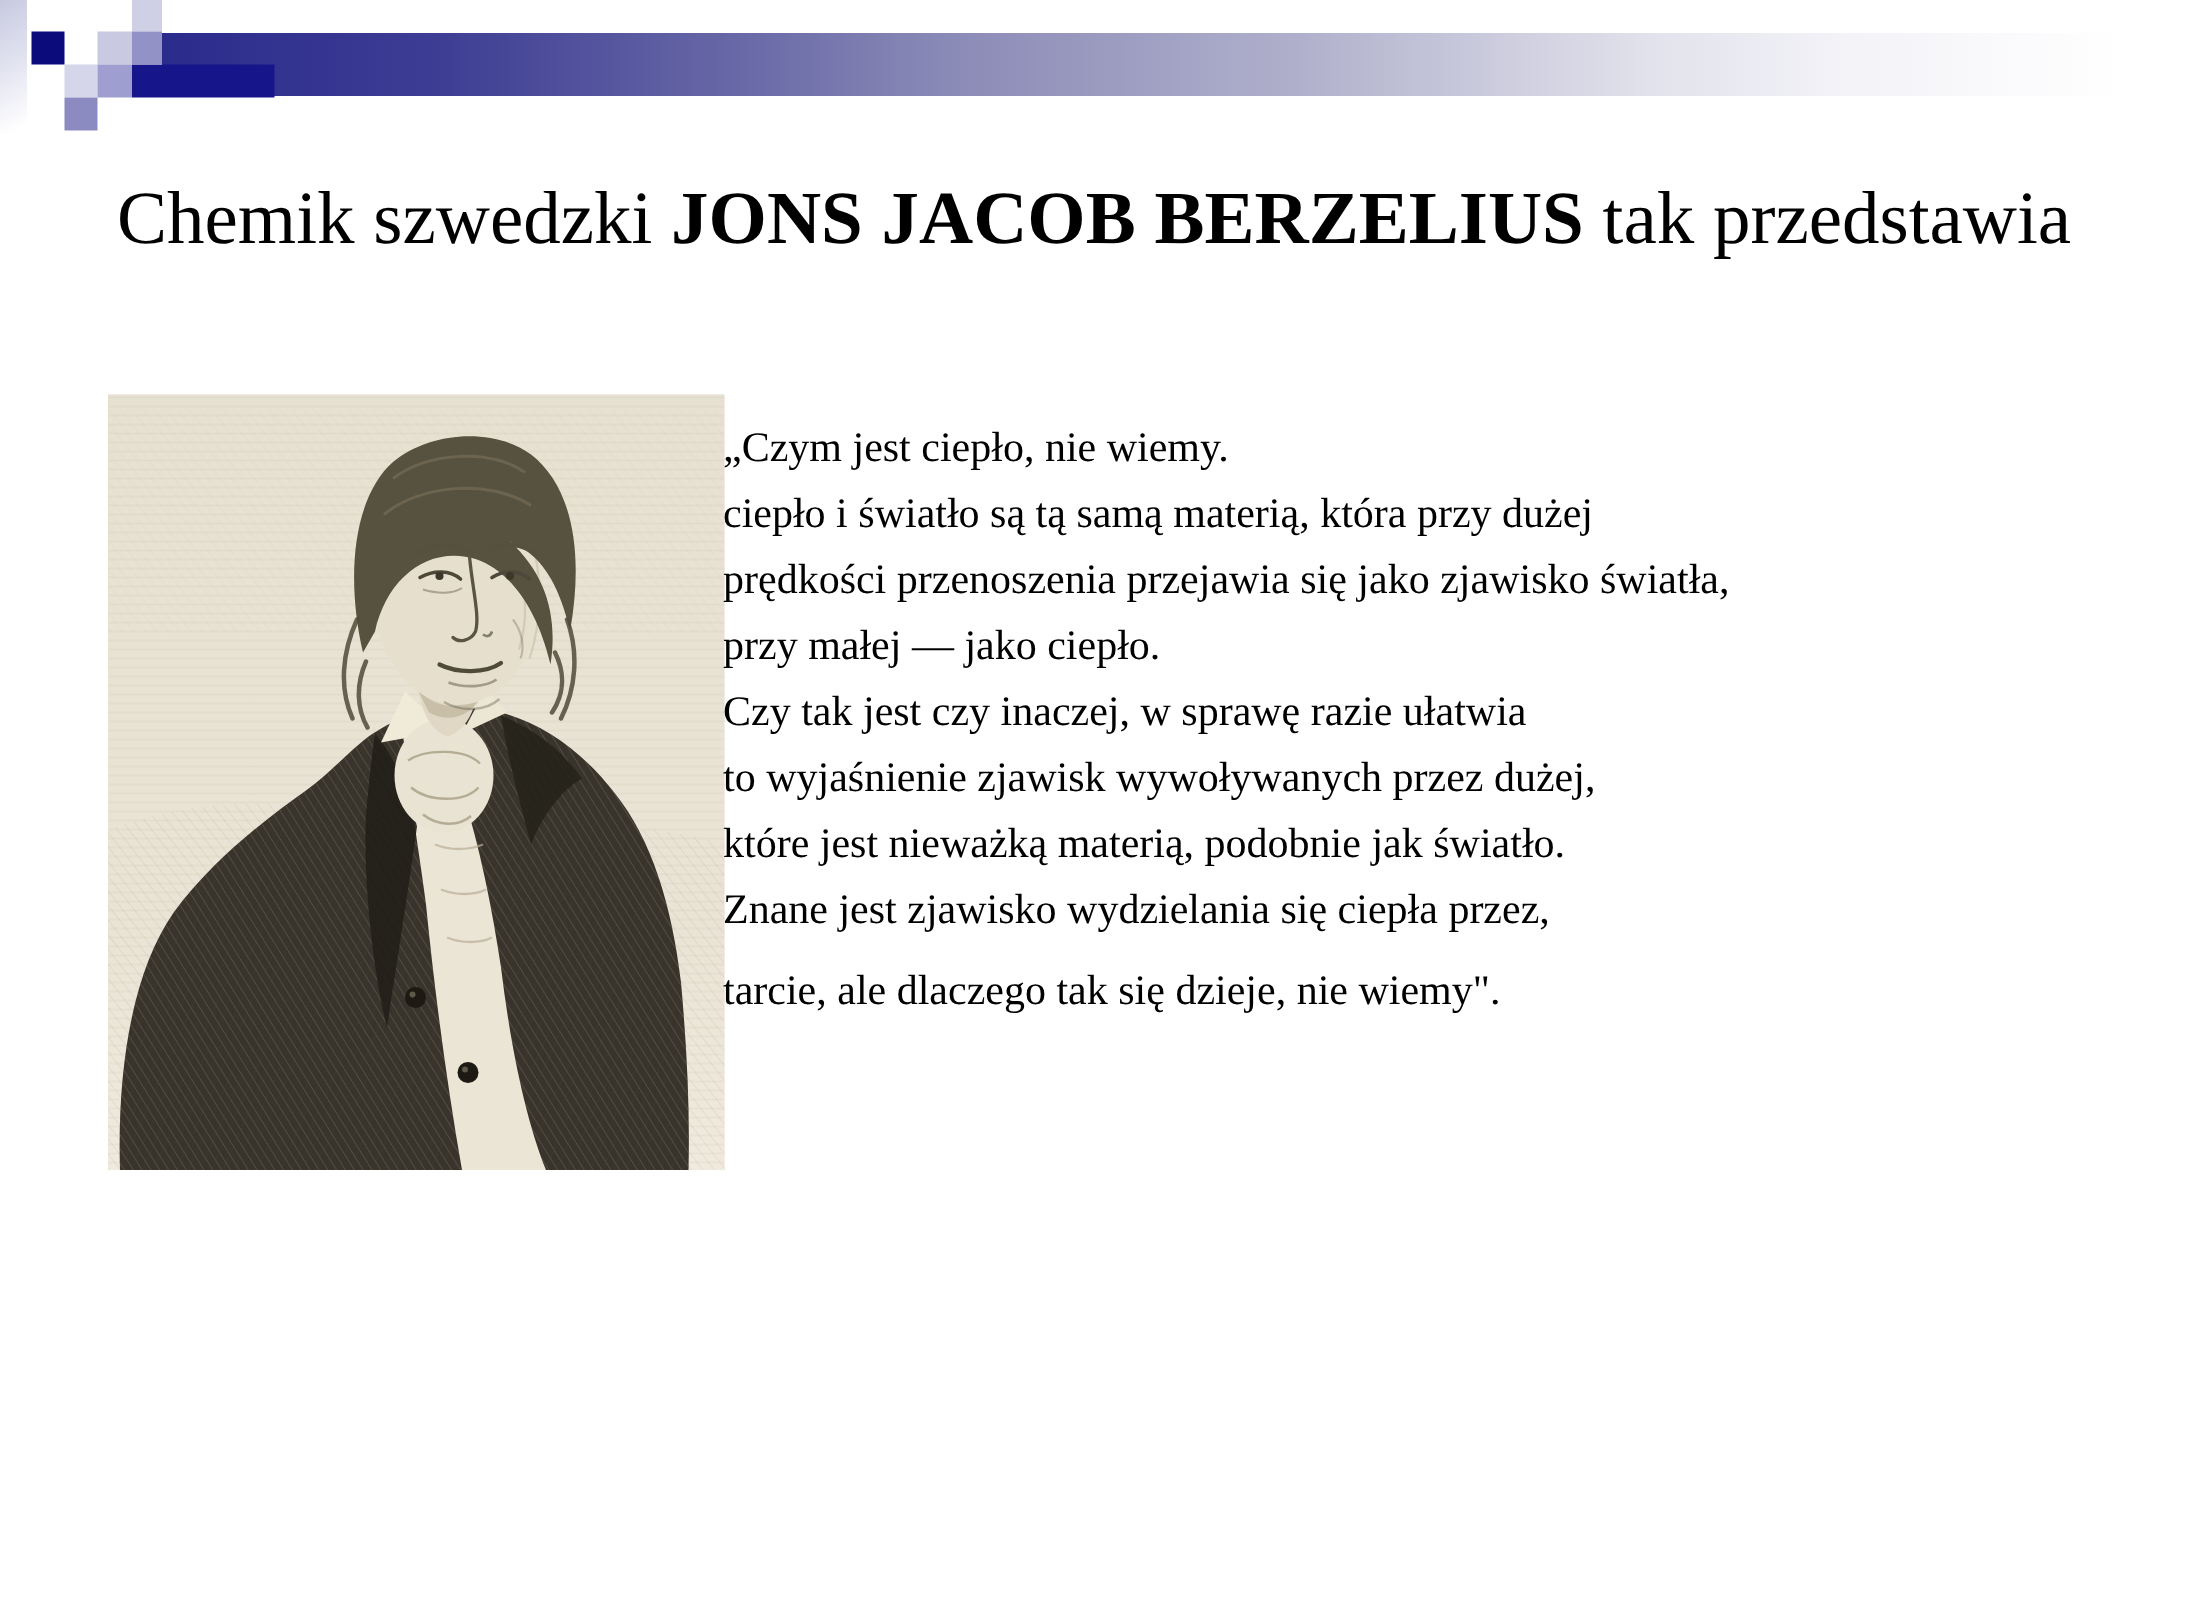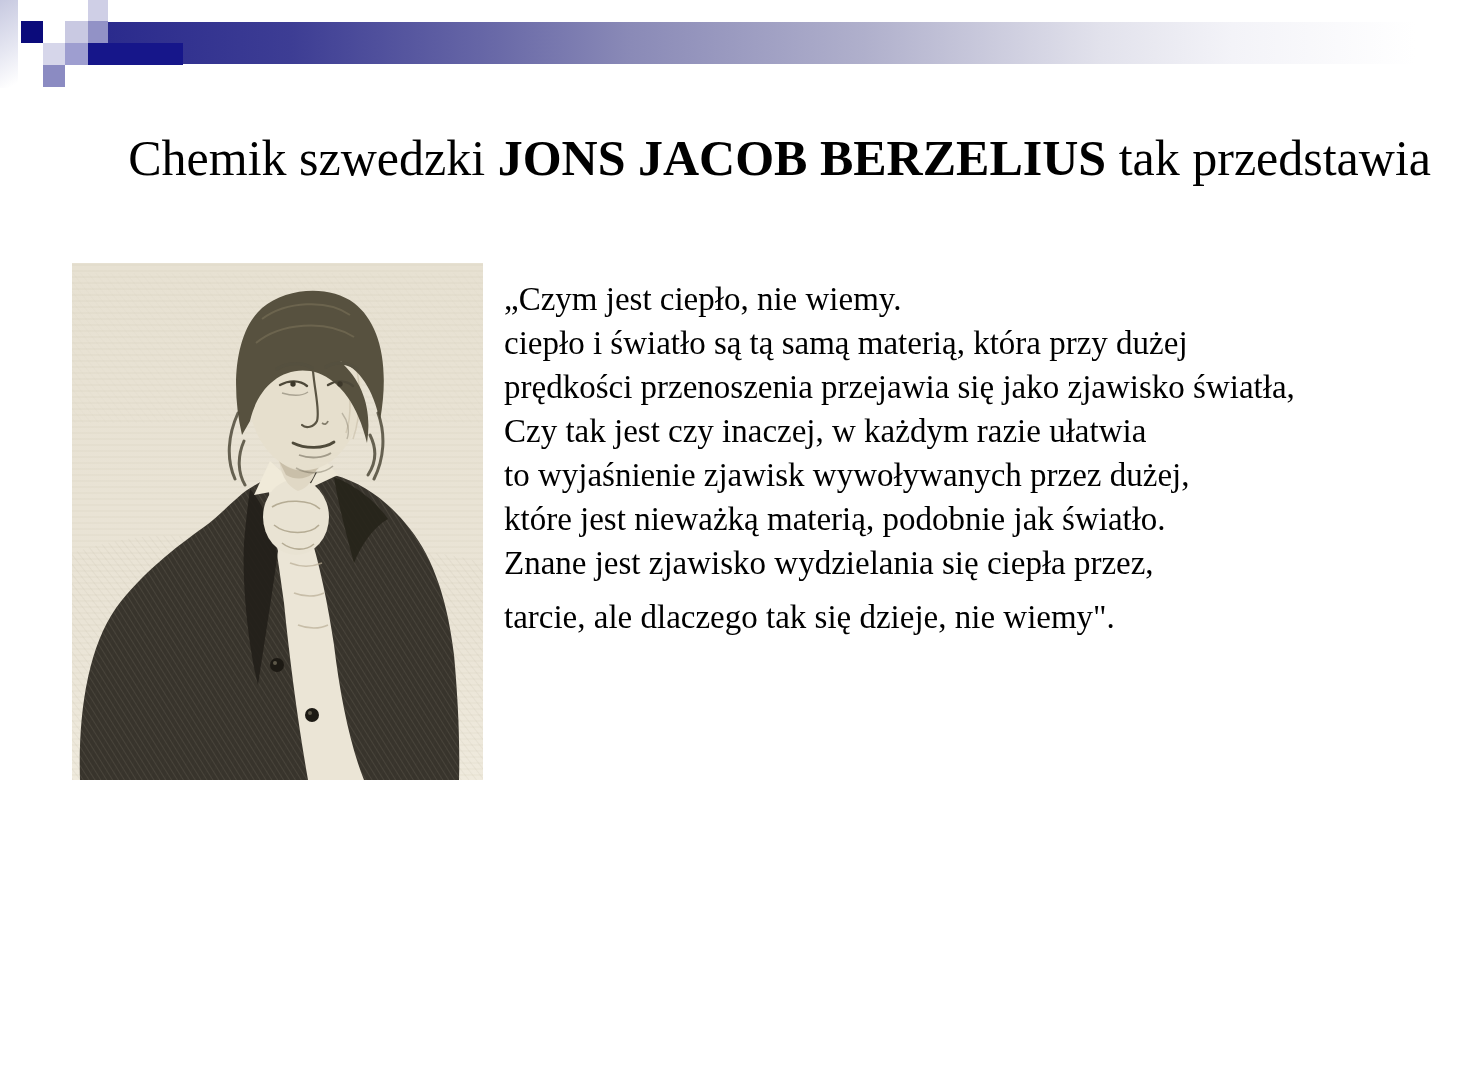--- a/index.html
+++ b/index.html
@@ -27,35 +27,34 @@
   .sq-dark   {left:21px;top:21px;width:22px;height:22px;background:#0b0b7b;}
   .sq-pale-a {left:65px;top:21px;width:23px;height:22px;background:#c9c9e2;}
   .sq-pale-top{left:88px;top:0;width:20px;height:21px;background:#cfcfe6;}
   .sq-med-a  {left:88px;top:21px;width:20px;height:22px;background:#9292c6;}
   .sq-pale-b {left:43px;top:43px;width:22px;height:22px;background:#d6d6ea;}
   .sq-med-b  {left:65px;top:43px;width:23px;height:22px;background:#9e9ed0;}
   .sq-med-c  {left:43px;top:65px;width:22px;height:22px;background:#8b8bc2;}
   
   .title{
     position:absolute;left:74px;top:110px;width:1340px;
-    font-size:50px;line-height:62px;font-weight:normal;margin:17px;
+    font-size:50px;line-height:62px;font-weight:normal;margin:4px;
     letter-spacing:0;
-    text-align:right;
   }
   .title b{font-weight:bold;}
   
   .portrait{
     position:absolute;left:72px;top:263px;width:411px;height:517px;
     background:#e8e2d4;
   }
   .portrait svg{display:block;width:100%;height:100%;}
   
   .quote{
-    position:absolute;left:504px;top:277px;width:930px;
-    font-size:33px;line-height:44px;font-family:Liberation Serif, serif;
+    position:absolute;left:482px;top:277px;width:930px;
+    font-size:28px;line-height:44px;font-family:Liberation Serif, serif;
   }
   .quote .last{margin-top:10px;}
 </style>
 </head>
 <body>
 
 <div class="slide">
 
   <div class="deco">
     <div class="strip"></div>
@@ -164,20 +163,21 @@
       <path d="M227,192 C238,196 252,195 259,190" stroke="#4f4a3a" stroke-width="1.8" fill="none" opacity="0.45"></path>
       <path d="M224,205 C236,212 252,211 261,203" stroke="#4f4a3a" stroke-width="1.6" fill="none" opacity="0.35"></path>
       <path d="M270,150 C276,158 278,168 275,176" stroke="#5a5443" stroke-width="1.4" fill="none" opacity="0.3"></path>
     </svg>
   </div>
 
   <div class="quote">
     <div>„Czym jest ciepło, nie wiemy.</div>
     <div>ciepło i światło są tą samą materią, która przy dużej</div>
     <div>prędkości przenoszenia przejawia się jako zjawisko światła,</div>
-    <div>Czy tak jest czy inaczej, w każdym razie ułatwia</div>
+    <div>przy małej — jako ciepło.</div>
+    <div>Czy tak jest czy inaczej, w sprawę razie ułatwia</div>
     <div>to wyjaśnienie zjawisk wywoływanych przez dużej,</div>
     <div>które jest nieważką materią, podobnie jak światło.</div>
     <div>Znane jest zjawisko wydzielania się ciepła przez,</div>
     <div class="last">tarcie, ale dlaczego tak się dzieje, nie wiemy".</div>
   </div>
 
 </div>
 
 </body></html>

